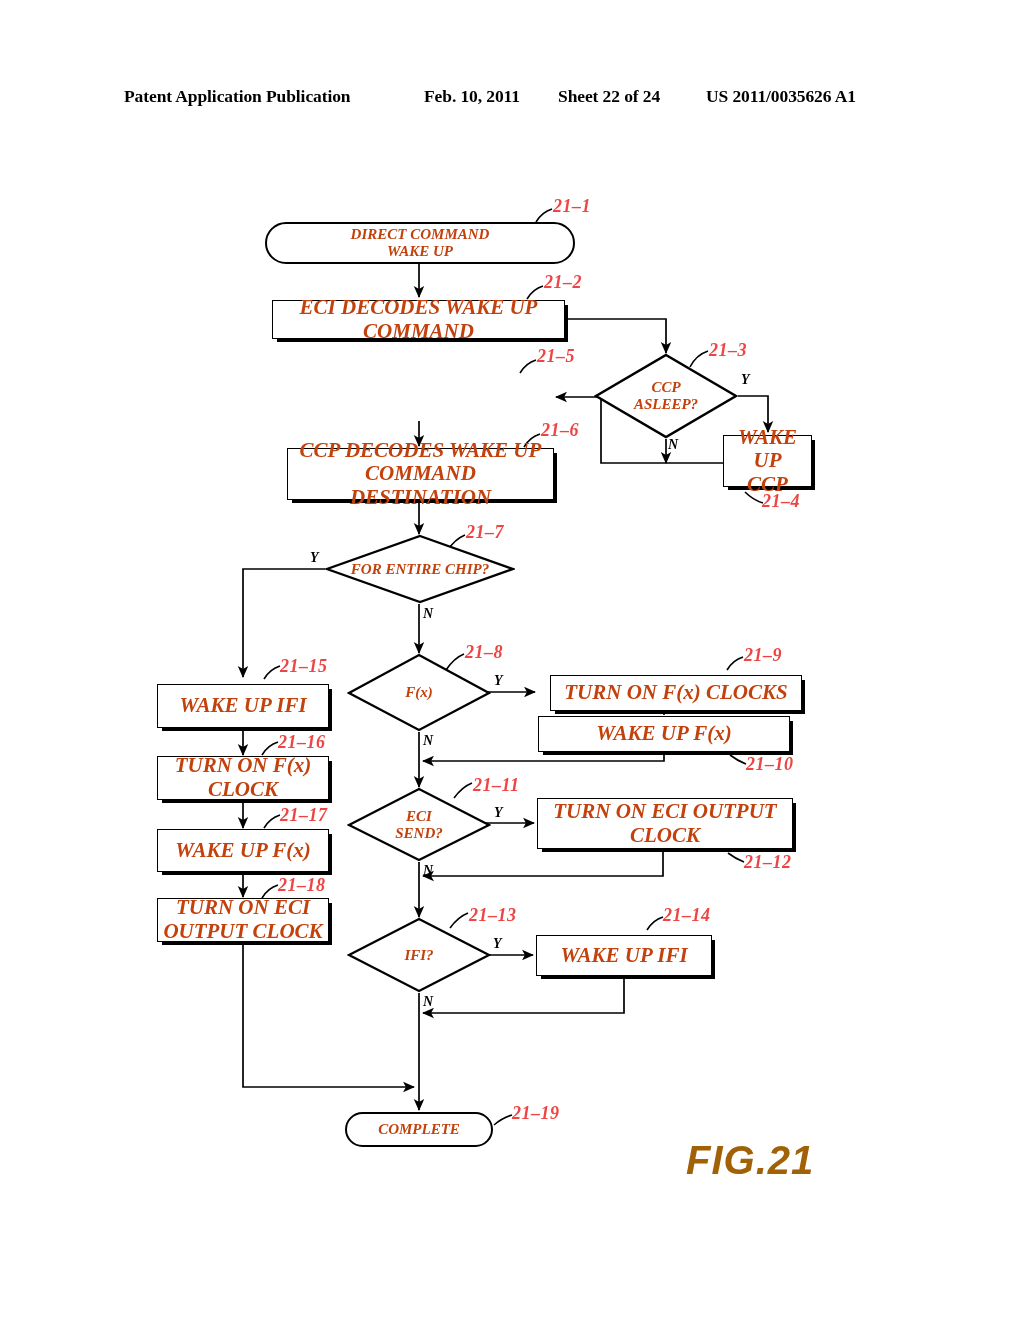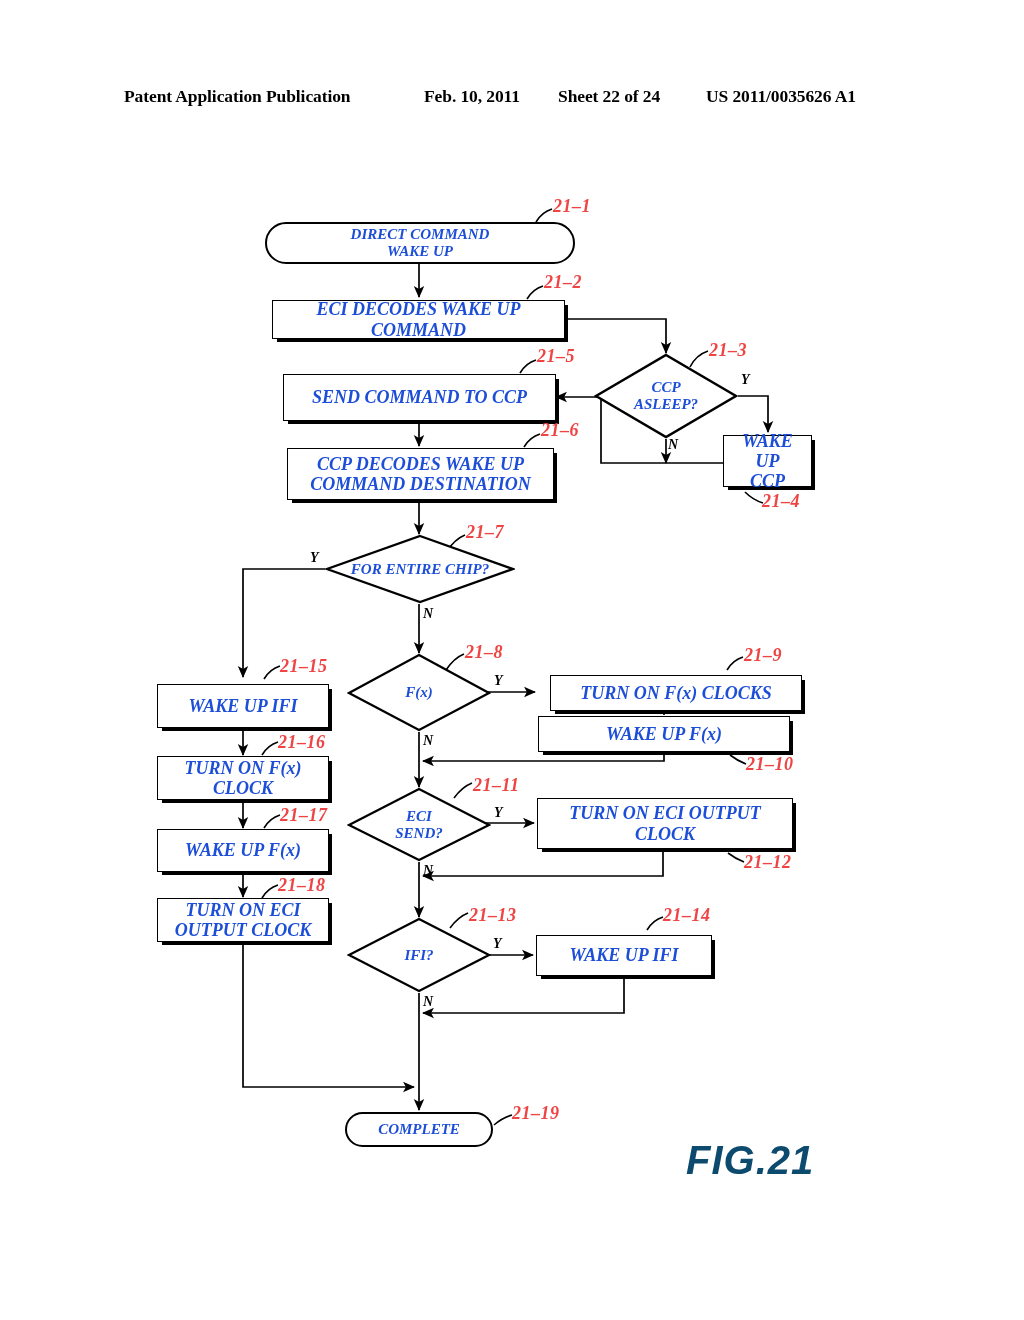--- a/index.html
+++ b/index.html
@@ -53,35 +53,35 @@
   }
 
   
   .node-text {
     font-family: "Liberation Serif", "DejaVu Serif", serif;
     font-weight: bold;
     font-style: italic;
     text-align: center;
     line-height: 1.12;
     white-space: pre-line;
-    color: #1d4ed8;
+    color: #c2410c;
   }
 
   
   .proc {
     position: absolute;
     box-sizing: border-box;
     background: #ffffff;
     border: 1.6px solid #000;
     box-shadow: 4px 4px 0 -1px #000;
     display: flex;
     align-items: center;
     justify-content: center;
   }
-  .proc .node-text { font-size: 18px; padding: 0 5px; }
+  .proc .node-text { font-size: 21px; padding: 0 5px; }
 
   
   .term {
     position: absolute;
     box-sizing: border-box;
     background: #ffffff;
     border: 2.2px solid #000;
     border-radius: 999px;
     display: flex;
     align-items: center;
@@ -132,21 +132,21 @@
   
   #fig-caption {
     position: absolute;
     left: 686px;
     top: 1138px;
     font-family: "Liberation Sans", "DejaVu Sans", sans-serif;
     font-style: italic;
     font-weight: bold;
     font-size: 40px;
     letter-spacing: 1px;
-    color: #0c4a6e;
+    color: #a16207;
     white-space: nowrap;
   }
 </style>
 </head>
 <body>
 
 <div id="page-header">
   <span class="hdr-pub">Patent Application Publication</span>
   <span class="hdr-date">Feb. 10, 2011</span>
   <span class="hdr-sheet">Sheet 22 of 24</span>
@@ -254,23 +254,20 @@
   <div class="ref" style="left:709px; top:340px;">21–3</div>
   <div class="branch-label" style="left:741px; top:372px;">Y</div>
   <div class="branch-label" style="left:668px; top:437px;">N</div>
 
   <div class="proc" style="left:723px; top:435px; width:89px; height:52px;">
     <div class="node-text">WAKE UP
 CCP</div>
   </div>
   <div class="ref" style="left:762px; top:491px;">21–4</div>
 
-  <div class="proc" style="left:283px; top:374px; width:273px; height:47px;">
-    <div class="node-text">SEND COMMAND TO CCP</div>
-  </div>
   <div class="ref" style="left:537px; top:346px;">21–5</div>
 
   <div class="proc" style="left:287px; top:448px; width:267px; height:52px;">
     <div class="node-text">CCP DECODES WAKE UP
 COMMAND DESTINATION</div>
   </div>
   <div class="ref" style="left:541px; top:420px;">21–6</div>
 
   <div class="dec" style="left:325px; top:534px; width:190px; height:70px;">
     <svg viewBox="0 0 190 70" preserveAspectRatio="none">

